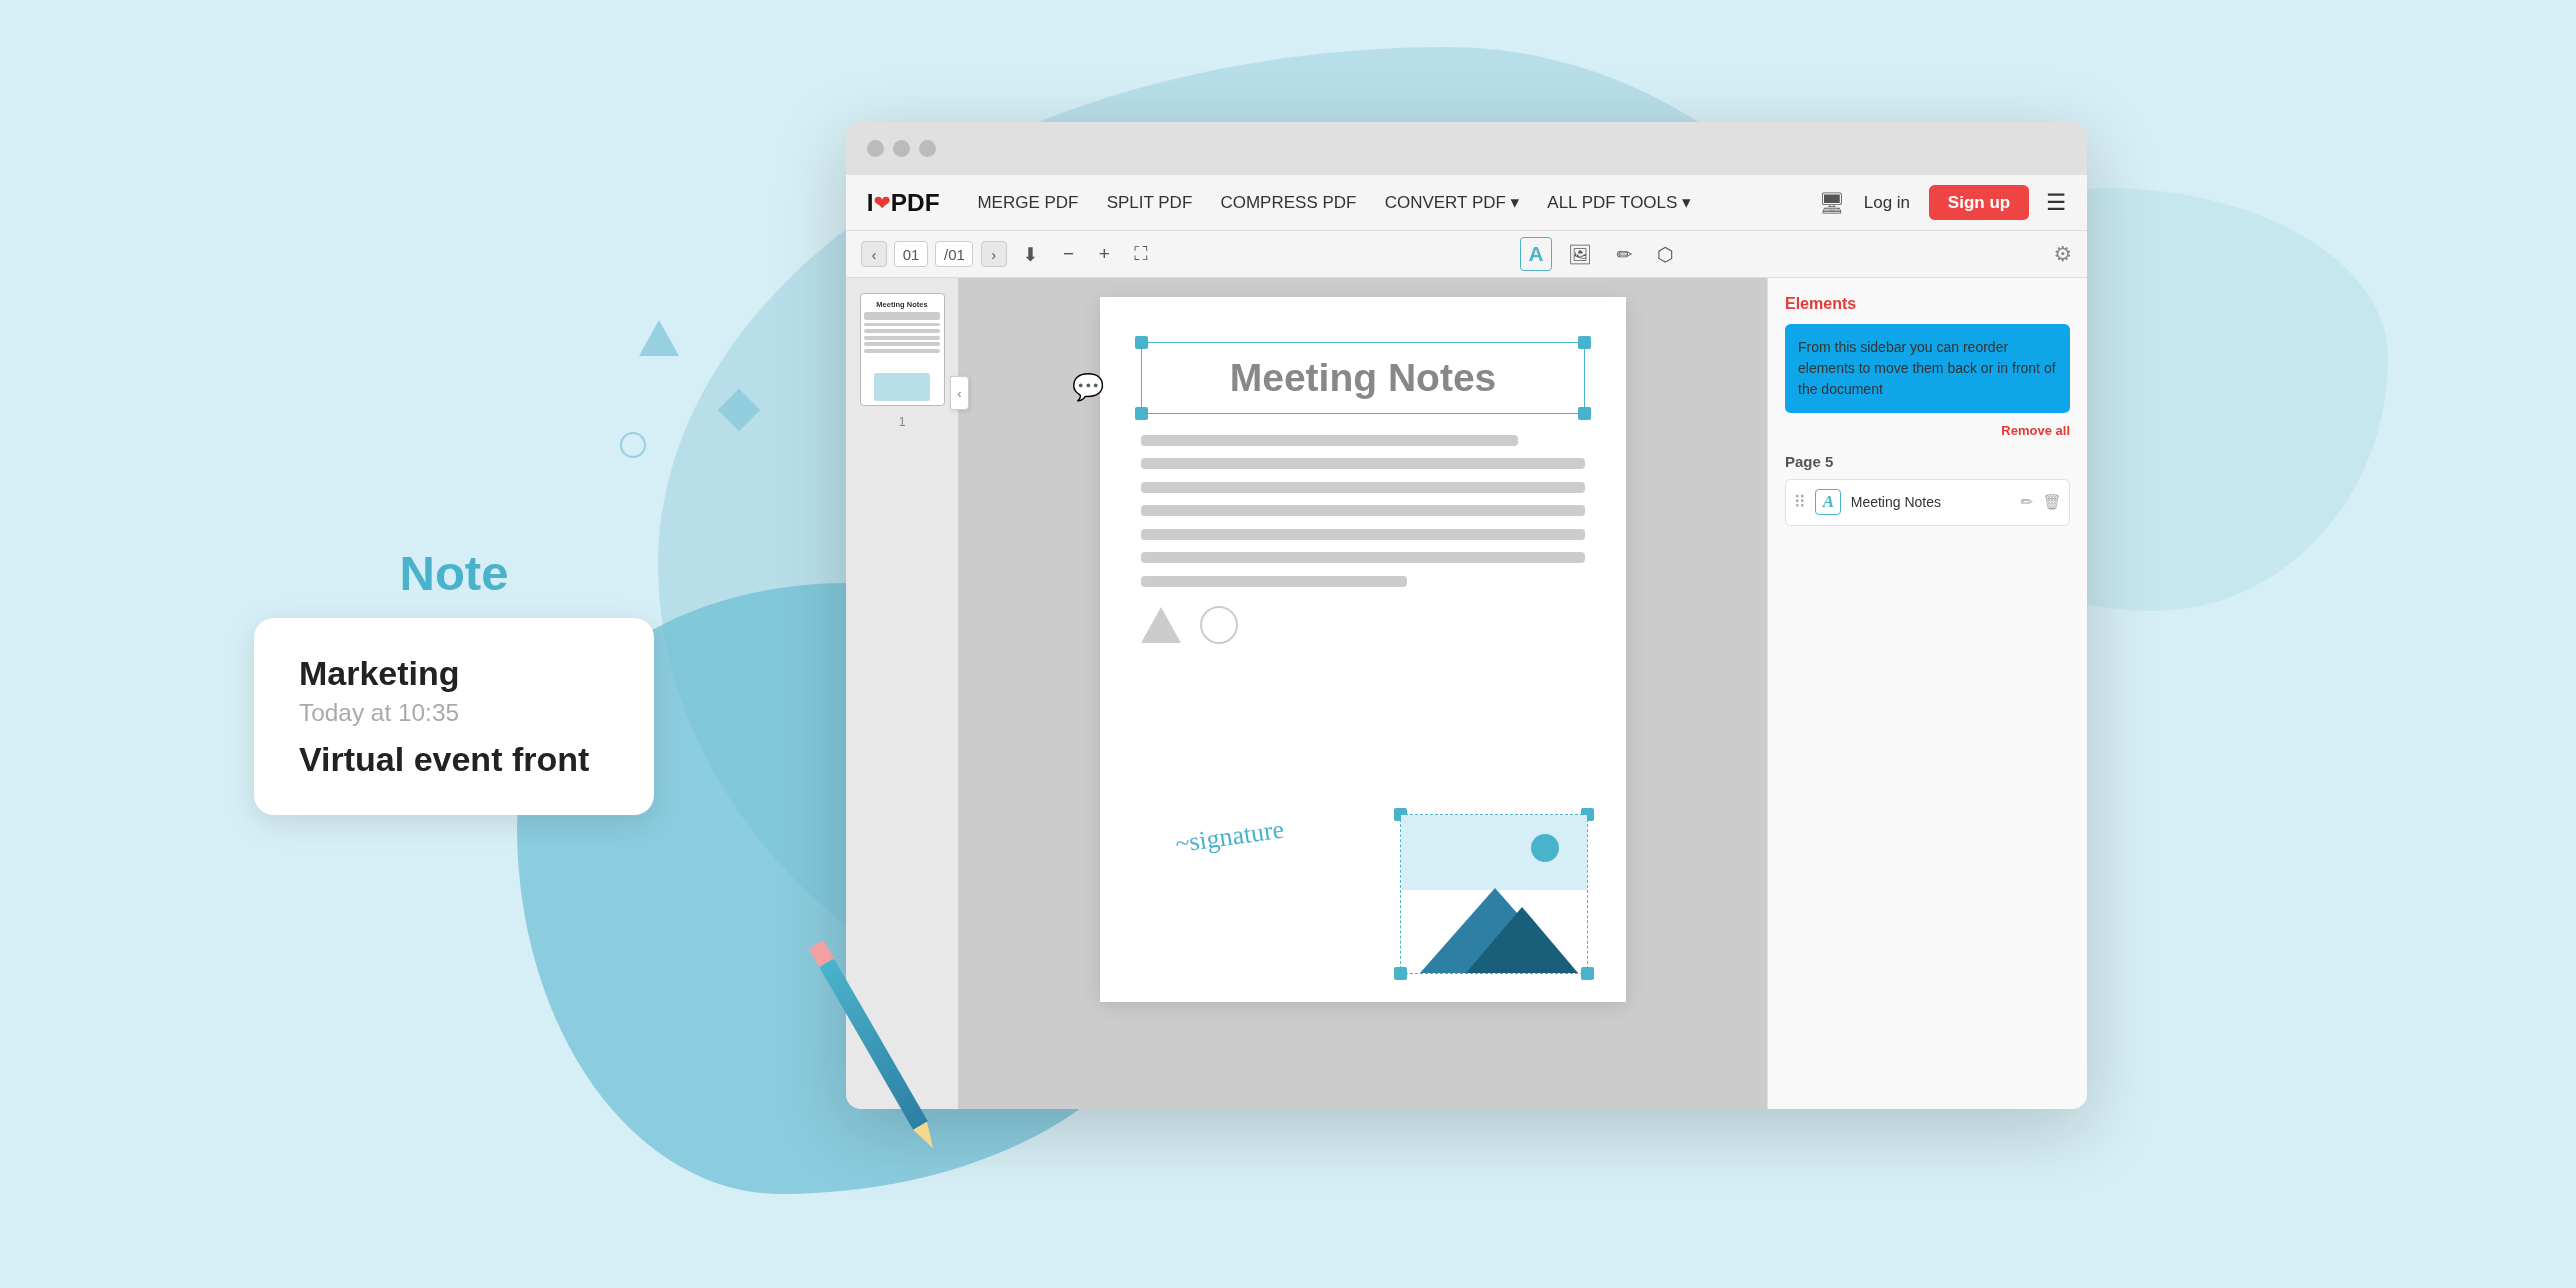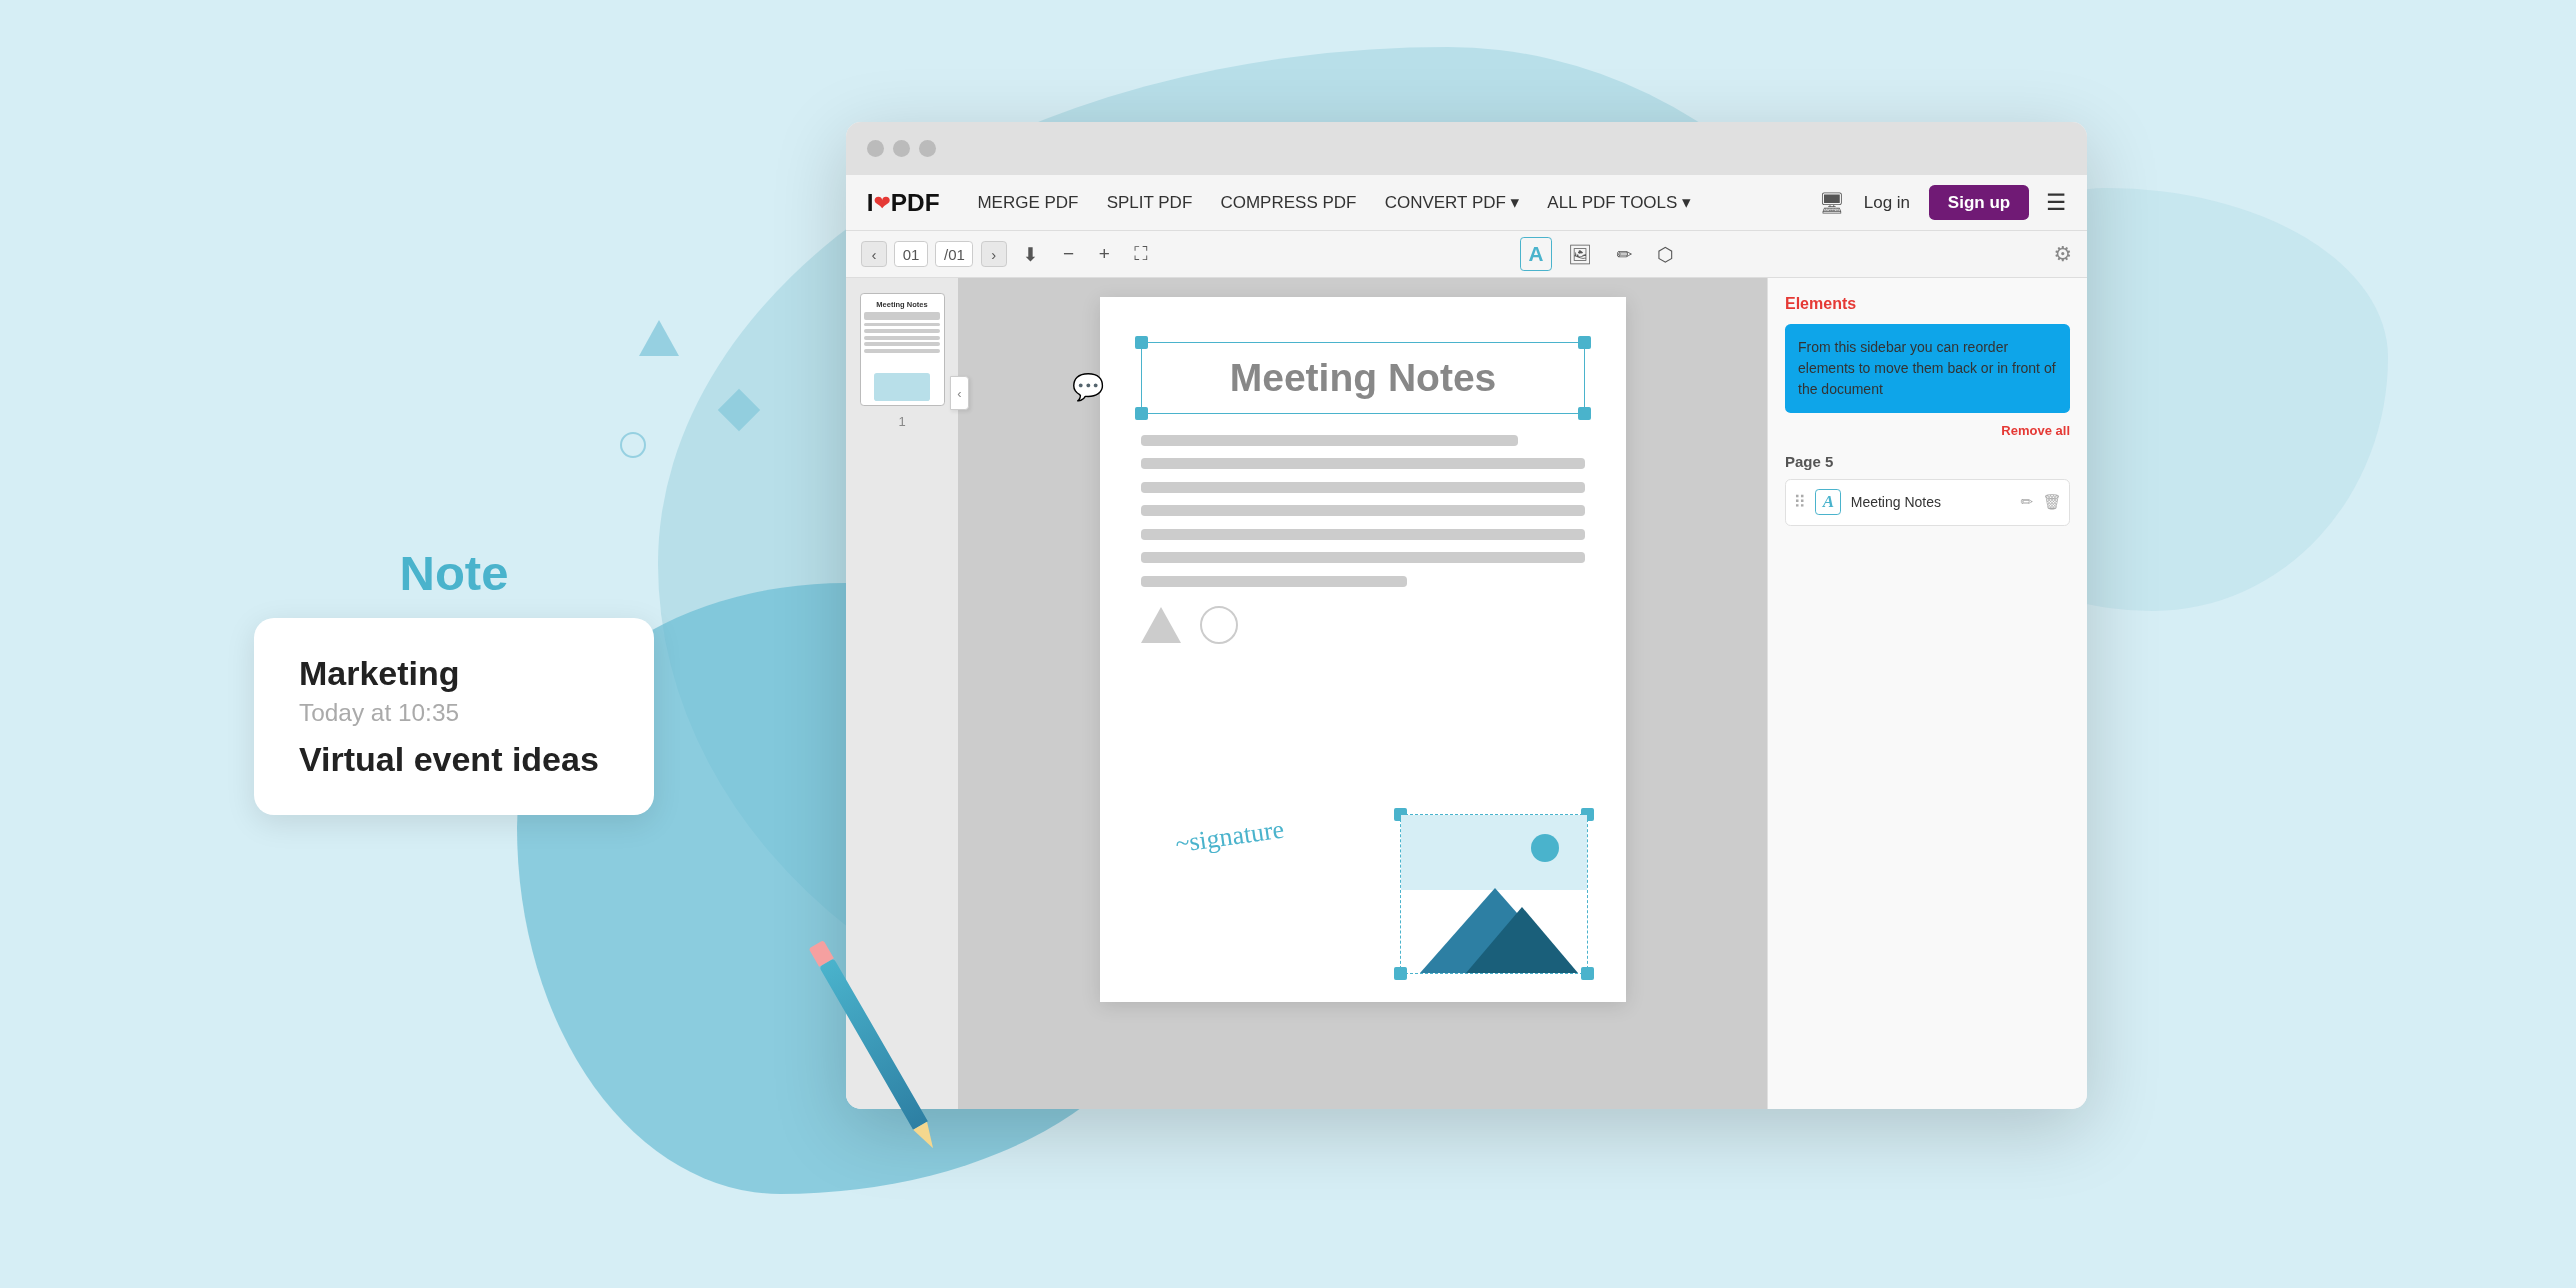--- a/index.html
+++ b/index.html
@@ -235,21 +235,21 @@
       color: #555;
       cursor: pointer;
     }
     .nav-login {
       font-size: 17px;
       color: #333;
       cursor: pointer;
       padding: 0 9.4px;
     }
     .nav-signup {
-      background: #701a75;
+      background: #ef4444;
       color: white;
       border: none;
       border-radius: 5.6px;
       font-size: 17px;
       font-weight: 700;
       padding: 7.5px 19px;
       cursor: pointer;
       text-align: center;
     }
     .nav-hamburger {
@@ -707,21 +707,21 @@
 <div class="deco-circle-sm"></div>
 <div class="deco-triangle-right"></div>
 <div class="deco-diamond-right"></div>
 <div class="deco-circle-right"></div>
 
 <div class="note-card-container">
   <div class="note-label">Note</div>
   <div class="note-card">
     <div class="note-card-title">Marketing</div>
     <div class="note-card-time">Today at 10:35</div>
-    <div class="note-card-content">Virtual event ideas</div>
+    <div class="note-card-content">Virtual event front</div>
   </div>
 </div>
 
 <div class="pencil-deco">
   <div class="pencil-body">
     <div class="pencil-eraser"></div>
     <div class="pencil-tip"></div>
   </div>
 </div>
 

